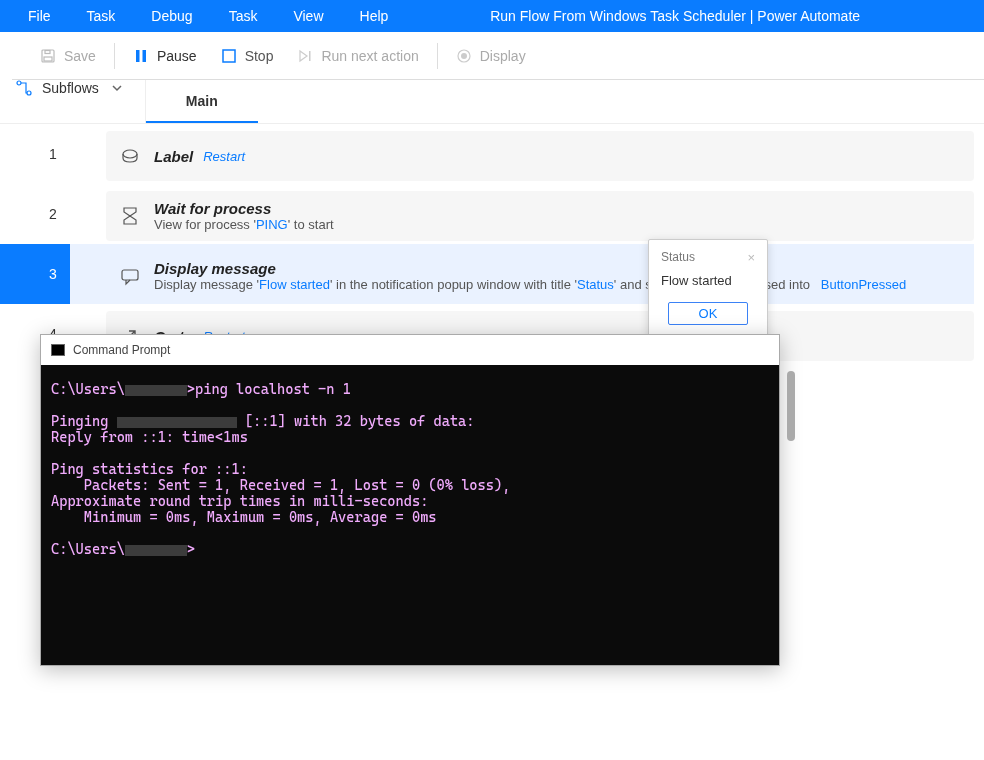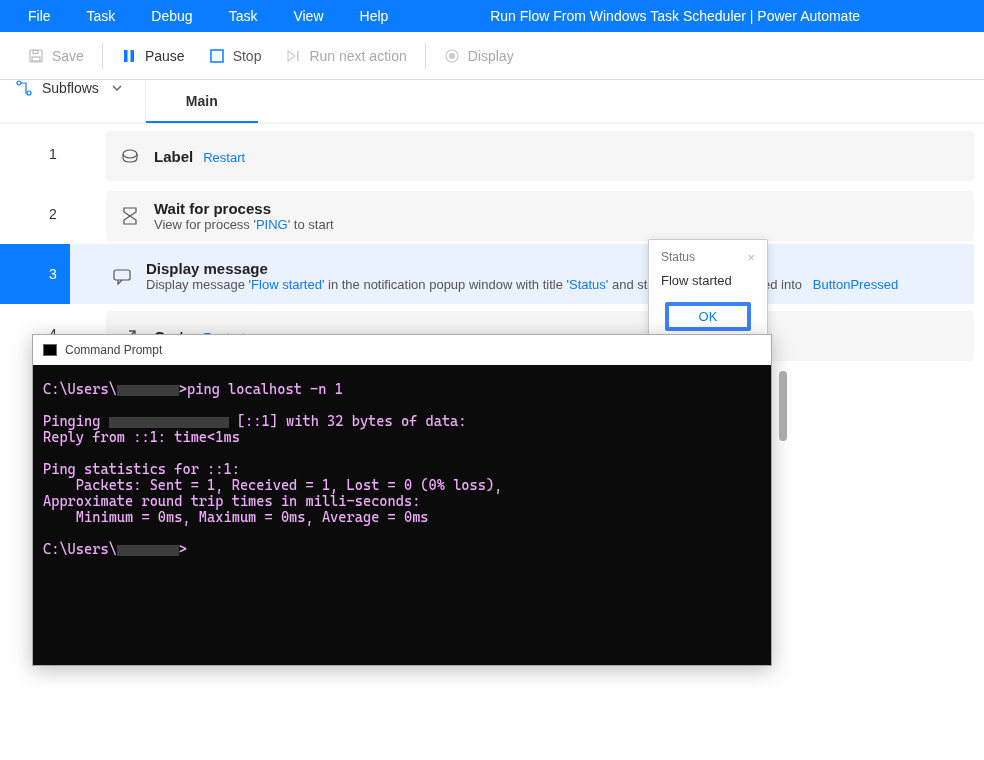--- a/index.html
+++ b/index.html
@@ -4,21 +4,21 @@
 <style>
   * { box-sizing: border-box; margin: 0; padding: 0; }
   body { font-family: "Segoe UI", Tahoma, sans-serif; font-size: 13px; color: #333; background: #fff; width: 984px; height: 760px; overflow: hidden; }
 
   
   .menu-bar { background: #0a7cff; height: 32px; display: flex; align-items: center; color: #fff; padding-left: 10px; }
   .menu-item { padding: 0 18px; font-size: 14px; cursor: default; }
   .menu-title { flex: 1; text-align: center; font-size: 14px; padding-right: 40px; }
 
   
-  .toolbar { height: 48px; border-bottom: 1px solid #ddd; display: flex; align-items: center; padding-left: 16px; background: #fff; }
+  .toolbar { height: 48px; border-bottom: 1px solid #ddd; display: flex; align-items: center; padding-left: 16px; background: #fff; margin-left: 12px; }
   .tool-btn { display: flex; align-items: center; gap: 8px; padding: 0 12px; font-size: 14px; color: #555; cursor: default; height: 100%; }
   .tool-btn.disabled { color: #aaa; }
   .tool-sep { width: 1px; height: 26px; background: #ddd; margin: 0 6px; }
   .ico { display: inline-flex; align-items: center; justify-content: center; width: 16px; height: 16px; }
 
   
   .subnav { height: 44px; border-bottom: 1px solid #eee; display: flex; align-items: stretch; background: #fff; }
   .subflows { display: flex; align-items: flex-start; gap: 10px; padding: 0 20px 0 16px; border-right: 1px solid #eee; font-size: 14px; color: #333; cursor: default; }
   .tabs { display: flex; }
   .tab { display: flex; align-items: center; justify-content: center; padding: 0 40px; font-size: 14px; font-weight: 600; color: #333; border-bottom: 2px solid transparent; cursor: default; }
@@ -27,34 +27,34 @@
   
   .flow-area { display: flex; height: 636px; position: relative; }
   .gutter { width: 106px; }
   .gutter-row { display: flex; align-items: center; justify-content: center; font-size: 14px; color: #333; }
   .gutter-row.sel { background: #0a7cff; color: #fff; }
   .steps { flex: 1; padding-right: 10px; }
   .step-row { height: 60px; display: flex; align-items: center; padding-top: 4px; margin-bottom: 0px; }
   .card { background: #f6f6f6; border-radius: 4px; padding: 10px 14px; width: 100%; display: flex; align-items: center; gap: 14px; height: 50px; }
   .card .ic { width: 20px; display: flex; align-items: center; justify-content: center; color: #555; }
   .card-content { display: flex; flex-direction: column; }
-  .card-title { font-size: 15px; font-weight: 600; color: #222; display: flex; align-items: flex-end; gap: 10px; }
+  .card-title { font-size: 15px; font-weight: 600; color: #222; display: flex; align-items: center; gap: 10px; font-style: italic; }
   .card-sub { font-size: 13px; color: #555; }
   .tok { color: #0a7cff; }
   .sel-wrap { background: #eaf2ff; }
 
   
   .dialog { position: absolute; top: 115px; left: 648px; width: 120px; background: #fff; border: 1px solid #ccc; border-radius: 2px; box-shadow: 0 2px 10px rgba(0,0,0,0.15); padding: 10px 12px 14px; width: 120px; }
   .dialog-title { font-size: 12px; color: #777; margin-bottom: 8px; display: flex; justify-content: space-between; }
   .dialog-close { color: #bbb; font-size: 13px; cursor: default; }
   .dialog-body { font-size: 13px; color: #333; margin-bottom: 14px; }
-  .dialog-ok { display: block; margin: 0 auto; border: 4px solid #3b82f6; color: #0a7cff; background: #fff; padding: 3px 30px; font-size: 13px; border-radius: 2px; cursor: default; }
-
-  
-  .cmd-window { position: absolute; top: 210px; left: 32px; width: 740px; background: #fff; border: 1px solid #aaa; box-shadow: 0 4px 20px rgba(0,0,0,0.25); }
+  .dialog-ok { display: block; margin: 0 auto; border: 1px solid #3b82f6; color: #0a7cff; background: #fff; padding: 3px 30px; font-size: 13px; border-radius: 2px; cursor: default; }
+
+  
+  .cmd-window { position: absolute; top: 210px; left: 40px; width: 740px; background: #fff; border: 1px solid #aaa; box-shadow: 0 4px 20px rgba(0,0,0,0.25); }
   .cmd-titlebar { height: 30px; display: flex; align-items: center; padding: 0 10px; gap: 8px; background: #fff; font-size: 12px; color: #444; }
   .cmd-icon { width: 14px; height: 12px; background: #000; display: inline-block; border: 1px solid #666; }
   .cmd-body { background: #0b0b0b; color: #f0abfc; font-family: "Cascadia Mono", Consolas, monospace; font-size: 14px; padding: 16px 10px 30px; white-space: pre; min-height: 300px; position: relative; }
   .cmd-scroll { position: absolute; right: -16px; top: 6px; width: 8px; height: 70px; background: #aaa; border-radius: 4px; }
   .redact { display: inline-block; background: #888; width: 62px; height: 11px; vertical-align: middle; opacity: 0.4; }
   .redact2 { display: inline-block; background: #888; width: 120px; height: 11px; vertical-align: middle; opacity: 0.4; }
 
   svg { display: block; }
 </style>
 </head>
@@ -176,21 +176,21 @@
         </span>
         <div class="card-content">
           <div class="card-title">Wait for process</div>
           <div class="card-sub">
             <span>View for process '</span><span class="tok">PING</span><span>' to start</span>
           </div>
         </div>
       </div>
     </div>
 
-    <div class="step-row sel-wrap" style="margin-left:-36px;padding-left:28px">
+    <div class="step-row sel-wrap" style="margin-left:-36px;padding-left:36px">
       <div class="card" style="background:#eaf2ff">
         <span class="ic">
           <svg width="20" height="20" viewBox="0 0 20 20">
               <rect x="2" y="4" width="16" height="10" rx="2" fill="none" stroke="#555" stroke-width="1.2"></rect>
               <path d="M6 14 L6 18 L10 14" fill="none" stroke="#555" stroke-width="1.2"></path>
             </svg>
         </span>
         <div class="card-content">
           <div class="card-title">Display message</div>
           <div class="card-sub">

